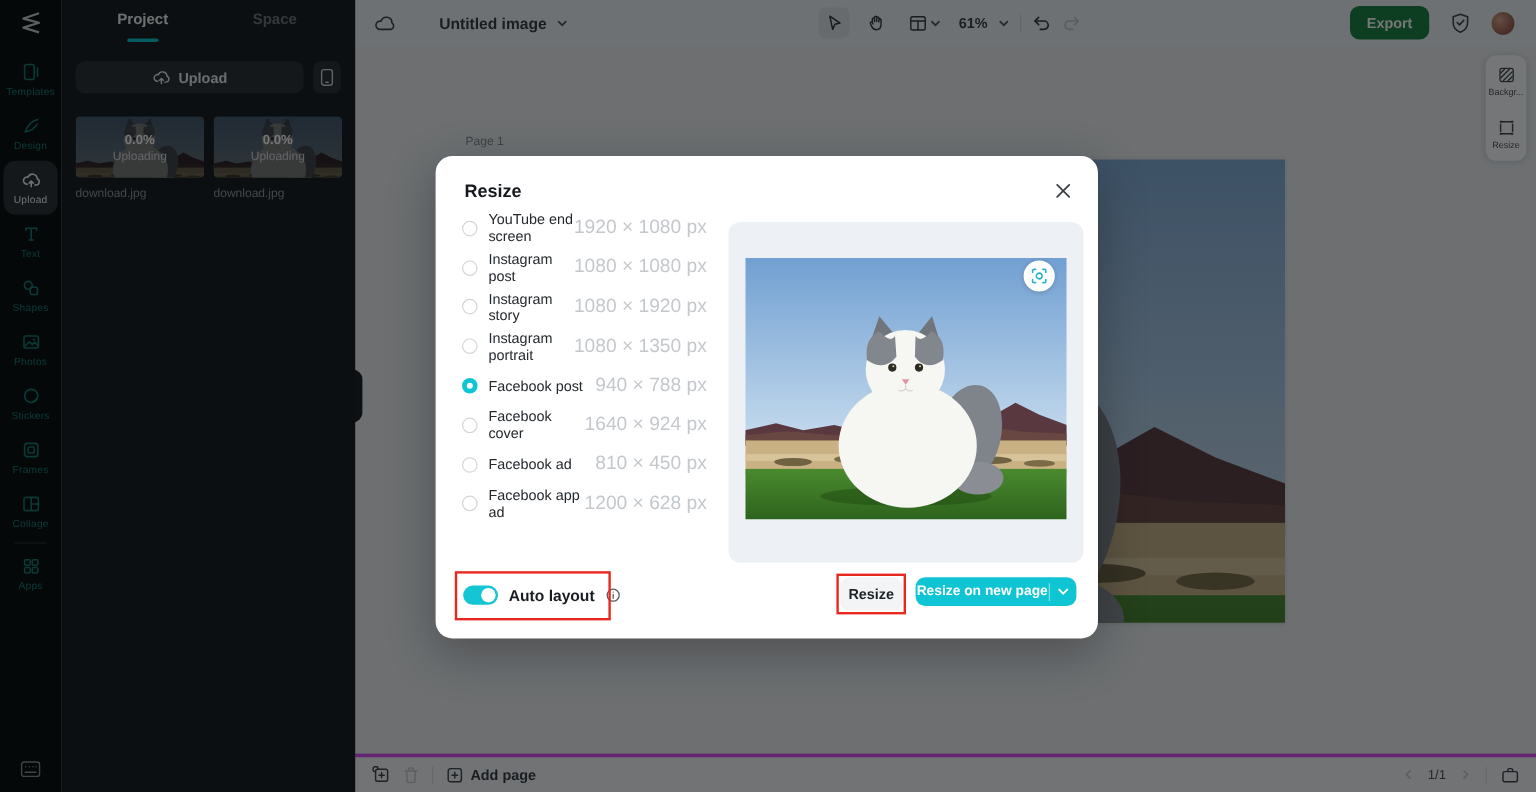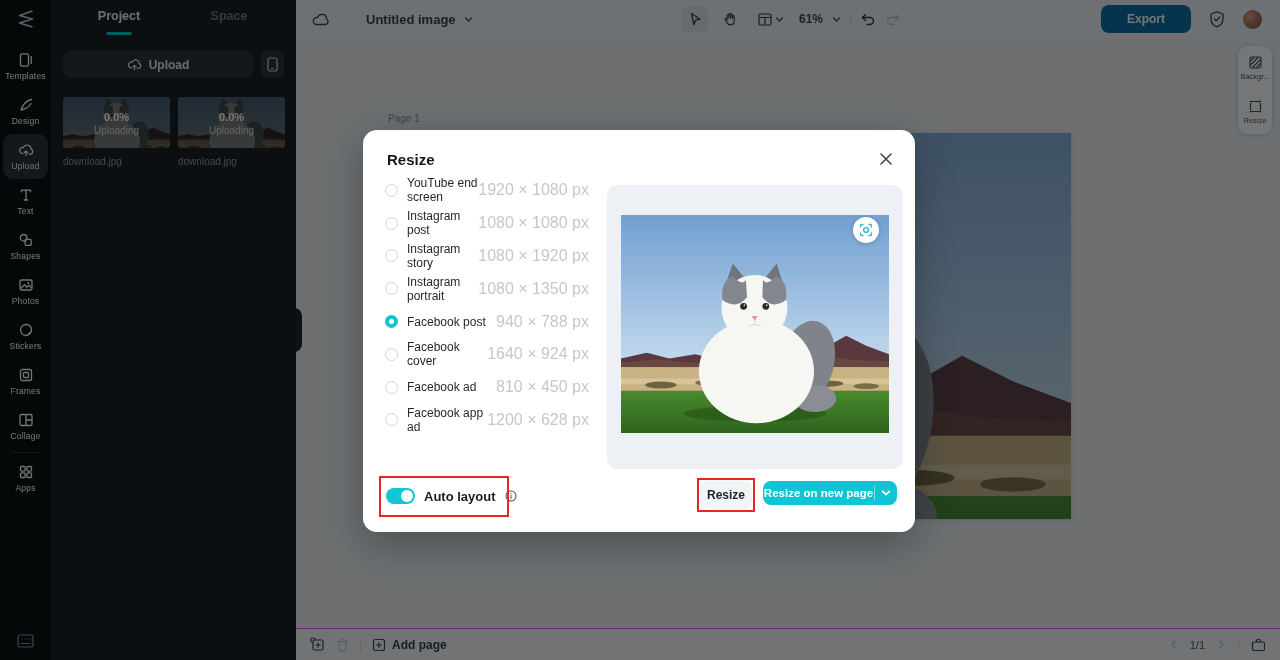--- a/index.html
+++ b/index.html
@@ -4,21 +4,21 @@
 <style>
   * { margin:0; padding:0; box-sizing:border-box; }
   html,body { width:1280px; height:660px; overflow:hidden;
     font-family:"Liberation Sans","DejaVu Sans",sans-serif; background:#eef0f2; }
 
   
   .rail { position:absolute; left:0; top:0; width:51px; height:660px; background:#040506; z-index:10; }
   .rail-logo { position:absolute; left:13px; top:8px; width:25px; height:22px; color:#c9ccd0; }
   .rail-items { position:absolute; left:0; top:44px; width:51px; display:flex; flex-direction:column; }
   .rail-item { height:45px; display:flex; flex-direction:column; align-items:center; justify-content:center;
-    gap:3px; color:#ffffff; cursor:pointer; }
+    gap:3px; color:#0f766e; cursor:pointer; }
   .rail-item .ricon { width:16px; height:16px; display:block; }
   .rail-item .rlabel { font-size:8.5px; letter-spacing:.2px; }
   .rail-item.active { background:#26292e; width:45px; margin-left:3px; border-radius:10px; color:#f2f3f4; }
   .rail-divider { height:1px; background:#26292c; margin:3px 12px; }
   .rail-bottom { position:absolute; left:17px; bottom:12px; width:17px; height:14px; color:#8b9096; }
 
   
   .panel { position:absolute; left:51px; top:0; width:245px; height:660px; background:#141619; z-index:9; }
   .panel-tabs { position:absolute; top:9px; left:0; width:100%; height:24px; }
   .tab { position:absolute; top:0; font-size:12.5px; font-weight:700; cursor:pointer; }
@@ -48,22 +48,22 @@
   .doc-title { font-size:13px; font-weight:600; color:#33383e;margin-left:28px; }
   .chev { width:9px; height:9px; color:#494f56; }
   .tb-center { position:absolute; left:386px; display:flex; align-items:center; gap:9px; color:#2e343a; }
   .tool-btn { width:26px; height:26px; border-radius:6px; display:flex; align-items:center;
     justify-content:center; cursor:pointer; }
   .tool-btn.sel { background:#e4e7ea; }
   .tb-zoom { font-size:12px; font-weight:600; color:#363b41; }
   .tb-div { width:1px; height:15px; background:#d6d9dc; }
   .redo { color:#c2c6ca; }
   .tb-right { position:absolute; right:18px; display:flex; align-items:center; gap:17px; }
-  .export-btn { background:#0369a1; color:#ffffff; font-size:12px; font-weight:700; border:none;
-    border-radius:8px; padding:7px 26px; cursor:pointer; }
+  .export-btn { background:#15803d; color:#ffffff; font-size:12px; font-weight:700; border:none;
+    border-radius:8px; padding:7px 14px; cursor:pointer; }
   .shield { width:18px; height:18px; color:#3a4046; }
   .avatar { width:19px; height:19px; border-radius:50%;
     background:radial-gradient(circle at 35% 35%, #d9a183, #9a5a48 70%, #6e3c33); cursor:pointer; }
 
   
   .workspace { position:absolute; left:296px; top:38px; right:0; bottom:32px; background:#eef0f2; }
   .page-label { position:absolute; left:92px; top:75px; font-size:10px; color:#83888d; }
   .canvas-page { position:absolute; left:92px; top:95px; width:683px; height:386px; background:#fff;
     box-shadow:0 1px 4px rgba(0,0,0,.15); }
   .canvas-page svg { width:100%; height:100%; display:block; }
@@ -71,21 +71,21 @@
     border-radius:0 8px 8px 0; cursor:pointer; }
   .float-tools { position:absolute; right:8px; top:8px; width:34px; height:88px; background:#ffffff;
     border-radius:9px; box-shadow:0 1px 5px rgba(0,0,0,.14); display:flex; flex-direction:column; }
   .ft-item { flex:1; display:flex; flex-direction:column; align-items:center; justify-content:center;
     gap:3px; color:#3c4248; cursor:pointer; }
   .ft-item svg { width:13px; height:13px; }
   .ft-item span { font-size:7.5px; color:#4a5056; }
 
   
   .bottombar { position:absolute; left:296px; right:0; bottom:0; height:32px; background:#f7f8fa;
-    border-top:1px solid #d946ef; display:flex; align-items:center; }
+    border-top:3px solid #d946ef; display:flex; align-items:center; }
   .bb-left { position:absolute; left:14px; display:flex; align-items:center; gap:11px; color:#3b4046; }
   .bb-div { width:1px; height:14px; background:#dde0e2; }
   .bb-trash { color:#c6cacd; }
   .addpage { display:flex; align-items:center; gap:6px; cursor:pointer; }
   .addpage span { font-size:12px; font-weight:600; color:#33383e; }
   .bb-right { position:absolute; right:14px; display:flex; align-items:center; gap:12px; }
   .pg-arrow { width:9px; height:9px; color:#c6cacd; }
   .pg-num { font-size:11px; color:#4b5157; }
   .present { width:15px; height:14px; color:#3b4046; }
 

